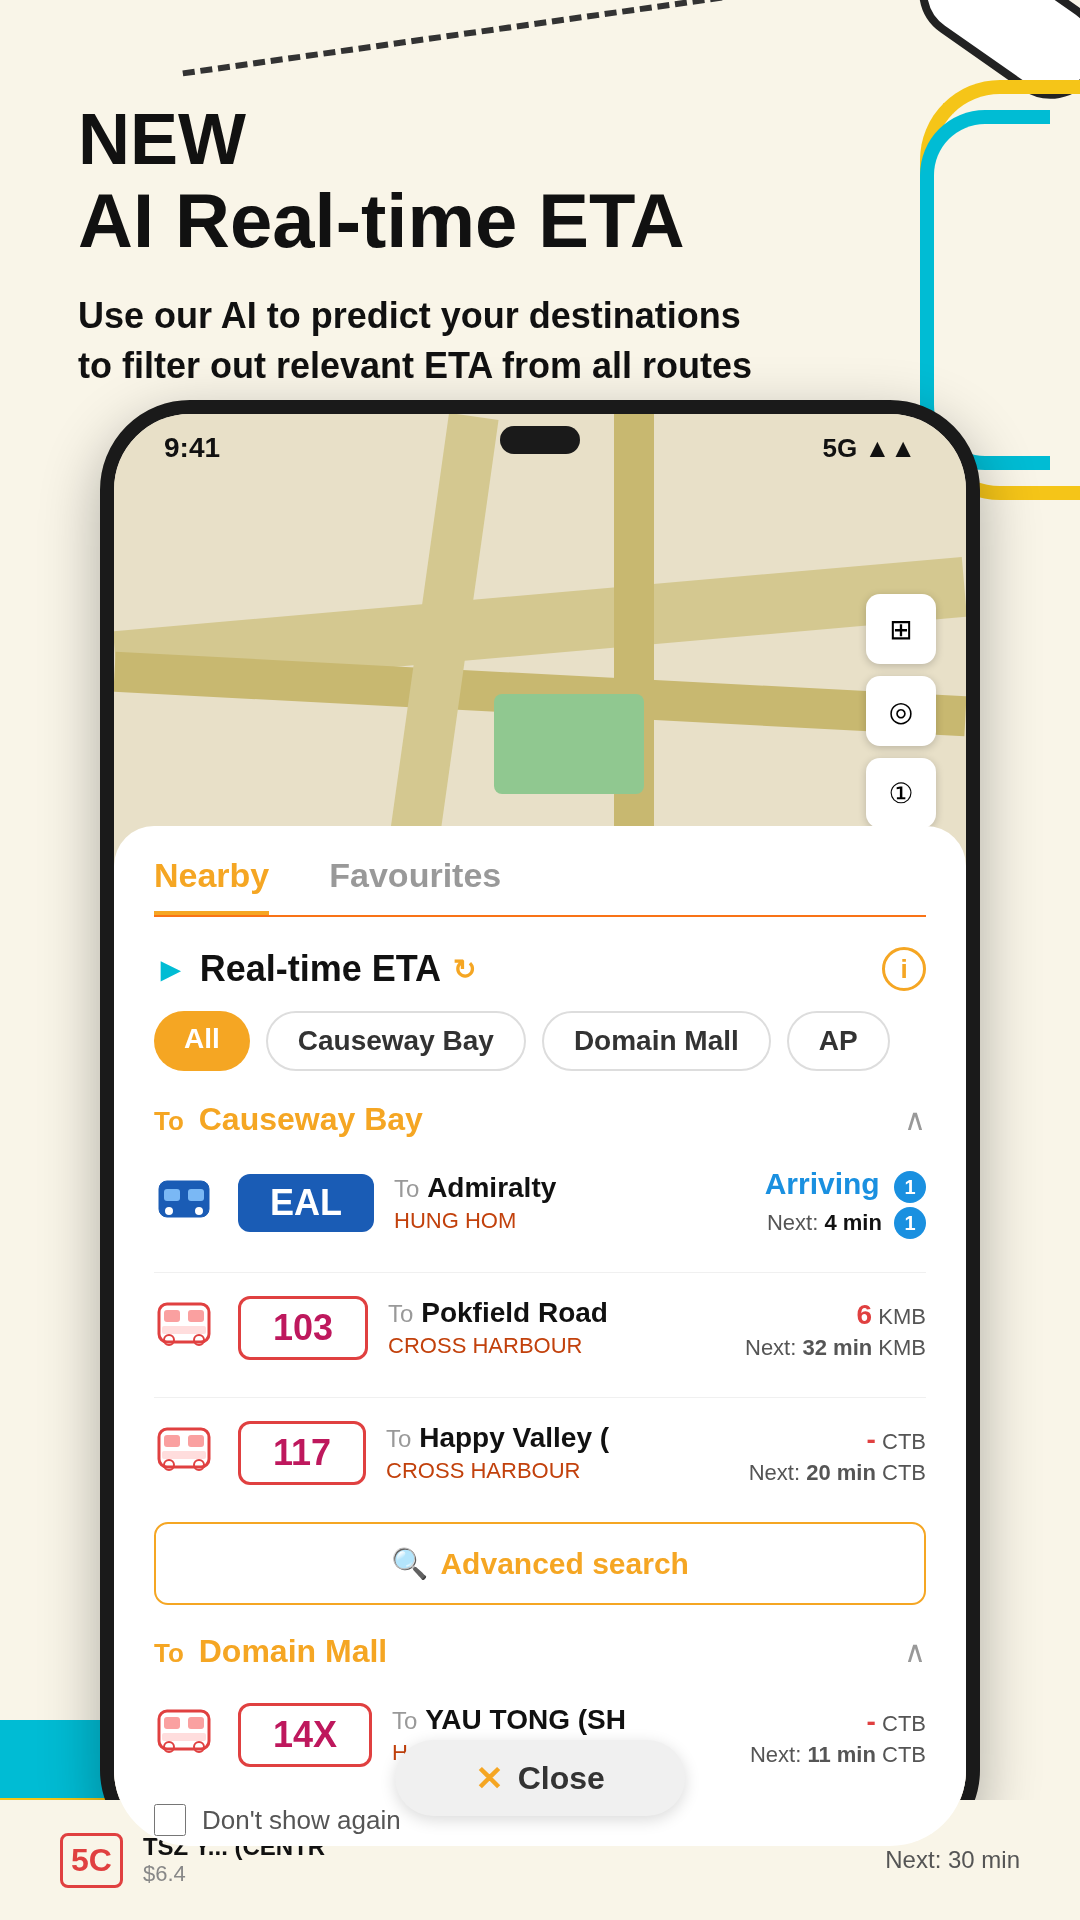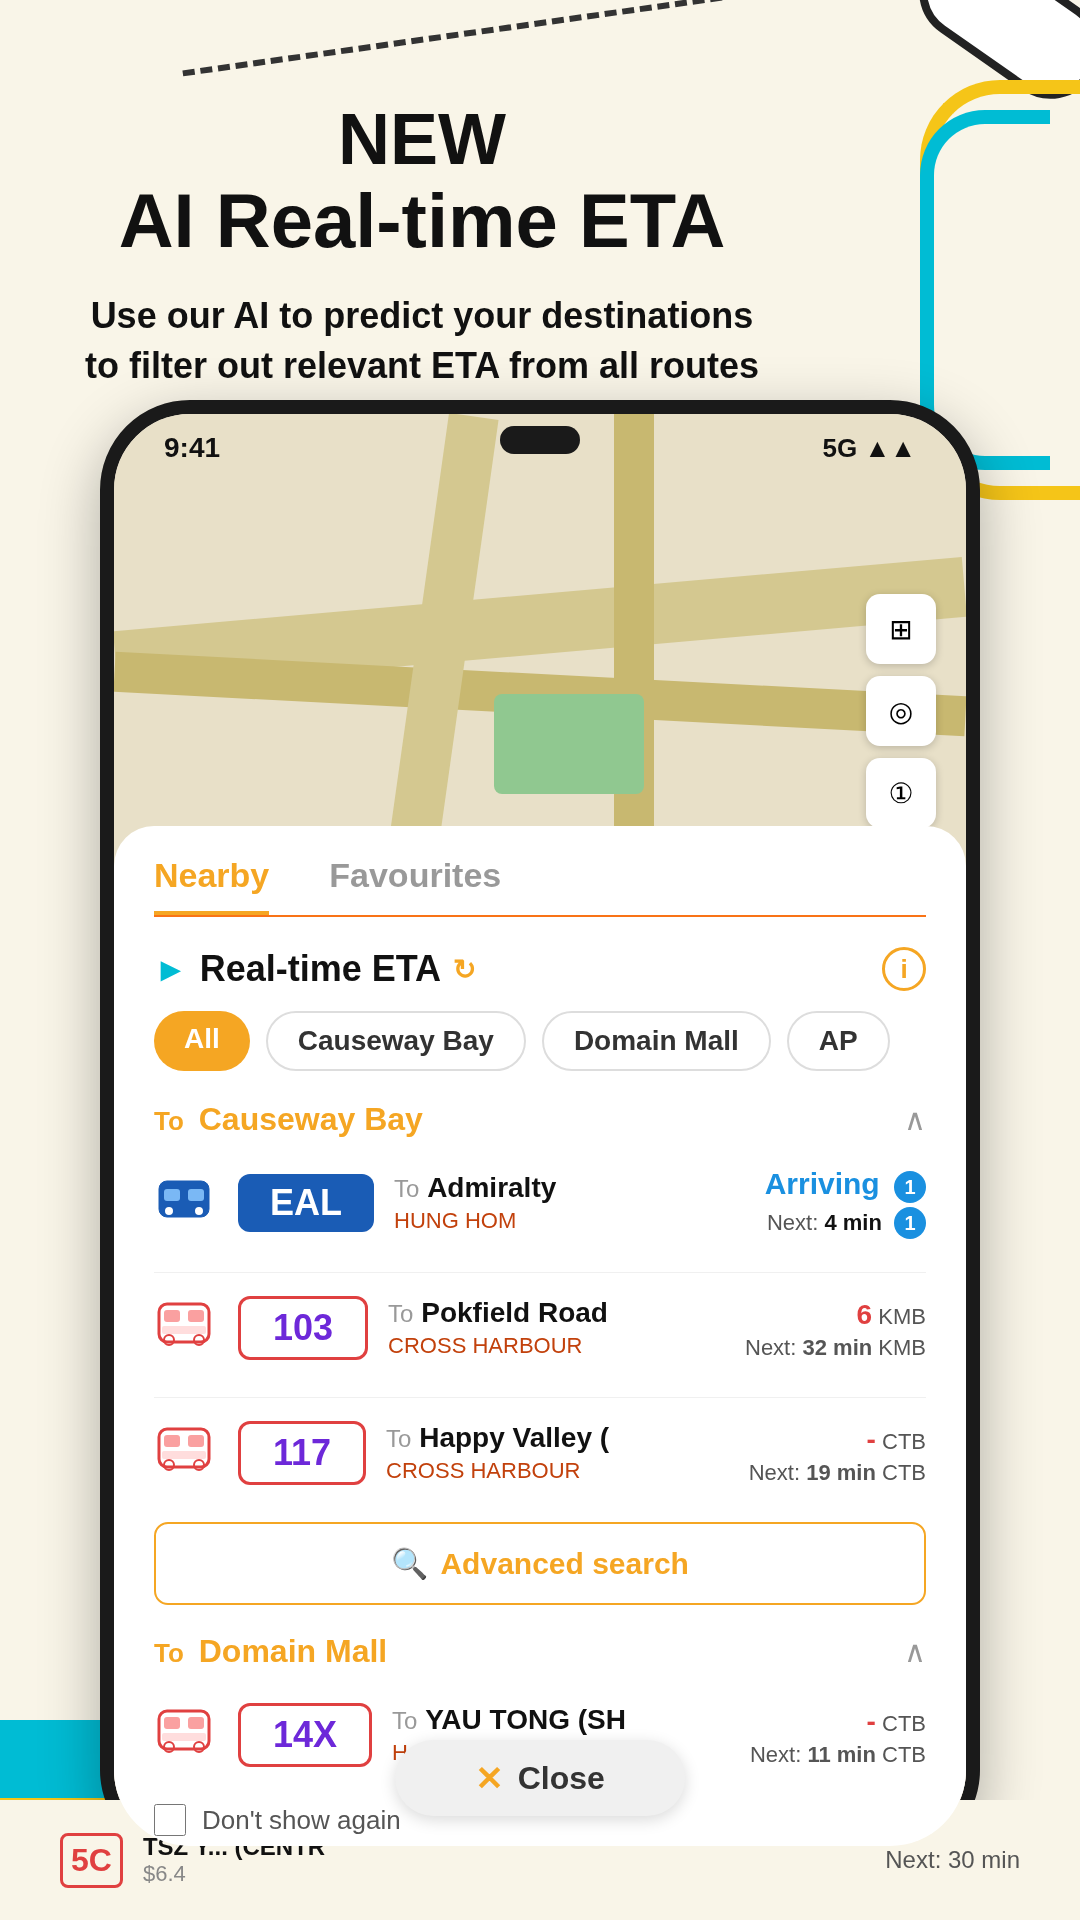--- a/index.html
+++ b/index.html
@@ -75,23 +75,22 @@
       width: 200px;
       height: 22px;
       background: #f5c518;
       border-radius: 0 11px 11px 0;
     }
 
     
     .header-text {
       position: absolute;
       top: 100px;
-      left: 72px;
+      left: 78px;
       width: 700px;
-      text-align: center;
     }
     .header-new {
       font-size: 72px;
       font-weight: 900;
       color: #111;
       line-height: 1.1;
     }
     .header-title {
       font-size: 76px;
       font-weight: 900;
@@ -360,21 +359,21 @@
       font-size: 36px;
       font-weight: 900;
       text-align: center;
     }
     .route-number-blue {
       background: #1a5cb5;
       color: white;
     }
     .route-number-red {
       border: 3px solid #e04040;
-      color: #6d28d9;
+      color: #be185d;
       background: white;
     }
     .route-info {
       flex: 1;
     }
     .route-dest {
       font-size: 28px;
       color: #555;
     }
     .route-dest strong {
@@ -626,21 +625,21 @@
           </div>
           <div class="route-via">CROSS HARBOUR</div>
         </div>
         <div class="route-eta">
           <div class="eta-next">
             <span class="eta-mins">-</span>
             <span style="font-size:22px;color:#555;">CTB</span>
           </div>
           <div class="eta-next">
             <span>Next:</span>
-            <span style="font-weight:700;">19 min</span>
+            <span style="font-weight:700;">20 min</span>
             <span style="color:#555;font-size:22px;">CTB</span>
           </div>
         </div>
       </div>
 
       <div class="adv-search-btn">
         <span>🔍</span>
         <span>Advanced search</span>
       </div>
 

